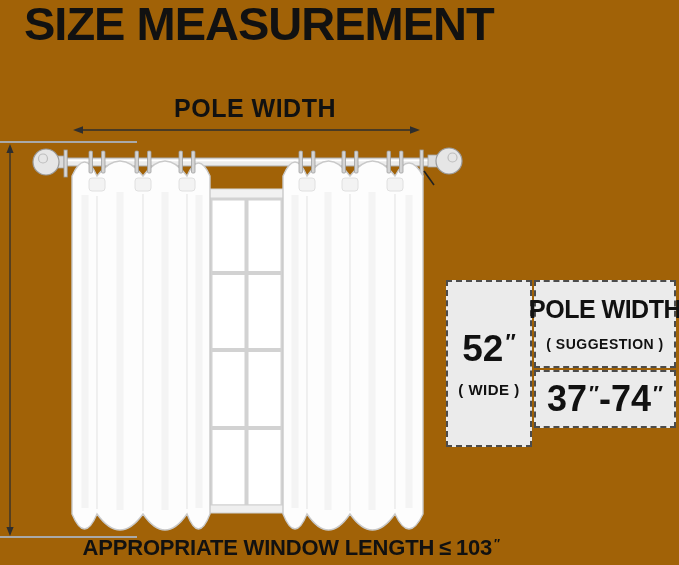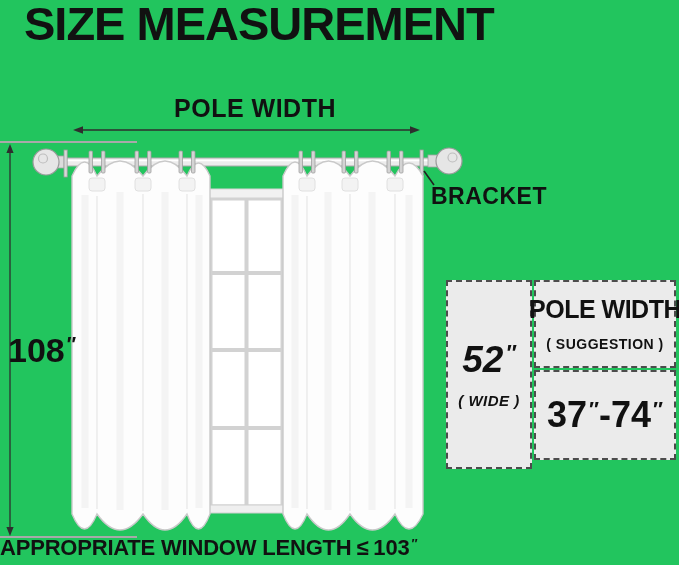--- a/index.html
+++ b/index.html
@@ -1,40 +1,40 @@
 <!DOCTYPE html>
 <html><head>
 <meta charset="utf-8">
 <style>
   html,body{margin:0;padding:0;background:#ffffff;}
   #canvas{
-    position:relative;width:679px;height:565px;background:#22c55e;overflow:hidden;
+    position:relative;width:679px;height:565px;background:#a16207;overflow:hidden;
     font-family:"Liberation Sans","DejaVu Sans",sans-serif;color:#111111;
   }
   .abs{position:absolute;}
   #scene-svg{position:absolute;left:0;top:0;}
 
   #title{left:24px;top:-4px;font-size:47px;font-weight:700;letter-spacing:-1px;white-space:nowrap;}
 
   #pole-width-label{left:150px;top:94px;width:210px;text-align:center;font-size:25px;font-weight:700;letter-spacing:0.5px;}
   #bracket-label{left:431px;top:183px;font-size:23px;font-weight:700;letter-spacing:0.5px;}
 
   #height-label{left:8px;top:331px;font-size:34px;font-weight:700;white-space:nowrap;}
   .unit{font-size:58%;position:relative;top:-0.55em;margin-left:2px;font-weight:700;}
 
-  #bottom-note{left:0;top:535px;width:500px;text-align:left;font-size:22px;font-weight:700;letter-spacing:-0.2px;white-space:nowrap;}
+  #bottom-note{left:0;top:535px;width:500px;text-align:right;font-size:22px;font-weight:700;letter-spacing:-0.2px;white-space:nowrap;}
   #bottom-note .op{padding:0 5px;}
 
   .info-box{
     position:absolute;background:#ebebeb;border:2px dashed #4c4c4c;box-sizing:border-box;
     display:flex;flex-direction:column;align-items:center;justify-content:center;text-align:center;
   }
-  #box-width{left:446px;top:280px;width:86px;height:189px;font-style:italic;}
+  #box-width{left:446px;top:280px;width:86px;height:167px;}
   #box-suggest{left:534px;top:280px;width:142px;height:88px;}
-  #box-range{left:534px;top:370px;width:142px;height:90px;}
+  #box-range{left:534px;top:370px;width:142px;height:58px;}
 
   .big-val{font-size:37px;font-weight:700;line-height:1;white-space:nowrap;}
   .sub-label{font-size:15px;font-weight:700;margin-top:14px;letter-spacing:0.5px;white-space:nowrap;}
   #box-suggest .box-title{font-size:25px;font-weight:700;line-height:1;letter-spacing:-0.5px;white-space:nowrap;}
   #box-suggest .sub-label{font-size:14px;}
   #box-range .big-val{font-size:36px;}
 </style>
 </head>
 <body>
 
@@ -139,25 +139,21 @@
       <polygon points="73,130 83,126.2 83,133.8" fill="#2e2e2e"></polygon>
       <polygon points="420,130 410,126.2 410,133.8" fill="#2e2e2e"></polygon>
     </g>
     <line x1="424" y1="171" x2="434" y2="185" stroke="#222222" stroke-width="1.6"></line>
   </svg>
 
   <div id="title" class="abs">SIZE MEASUREMENT</div>
 
   <div id="pole-width-label" class="abs">POLE WIDTH</div>
 
-  <div id="bracket-label" class="abs">BRACKET</div>
 
-  <div id="height-label" class="abs">
-    <span>108</span><span class="unit">″</span>
-  </div>
 
   <div id="bottom-note" class="abs">
     <span>APPROPRIATE WINDOW LENGTH</span><span class="op">≤</span><span>103</span><span class="unit">″</span>
   </div>
 
   <div id="box-width" class="info-box">
     <div class="big-val">
       <span>52</span><span class="unit">″</span>
     </div>
     <div class="sub-label">( WIDE )</div>

